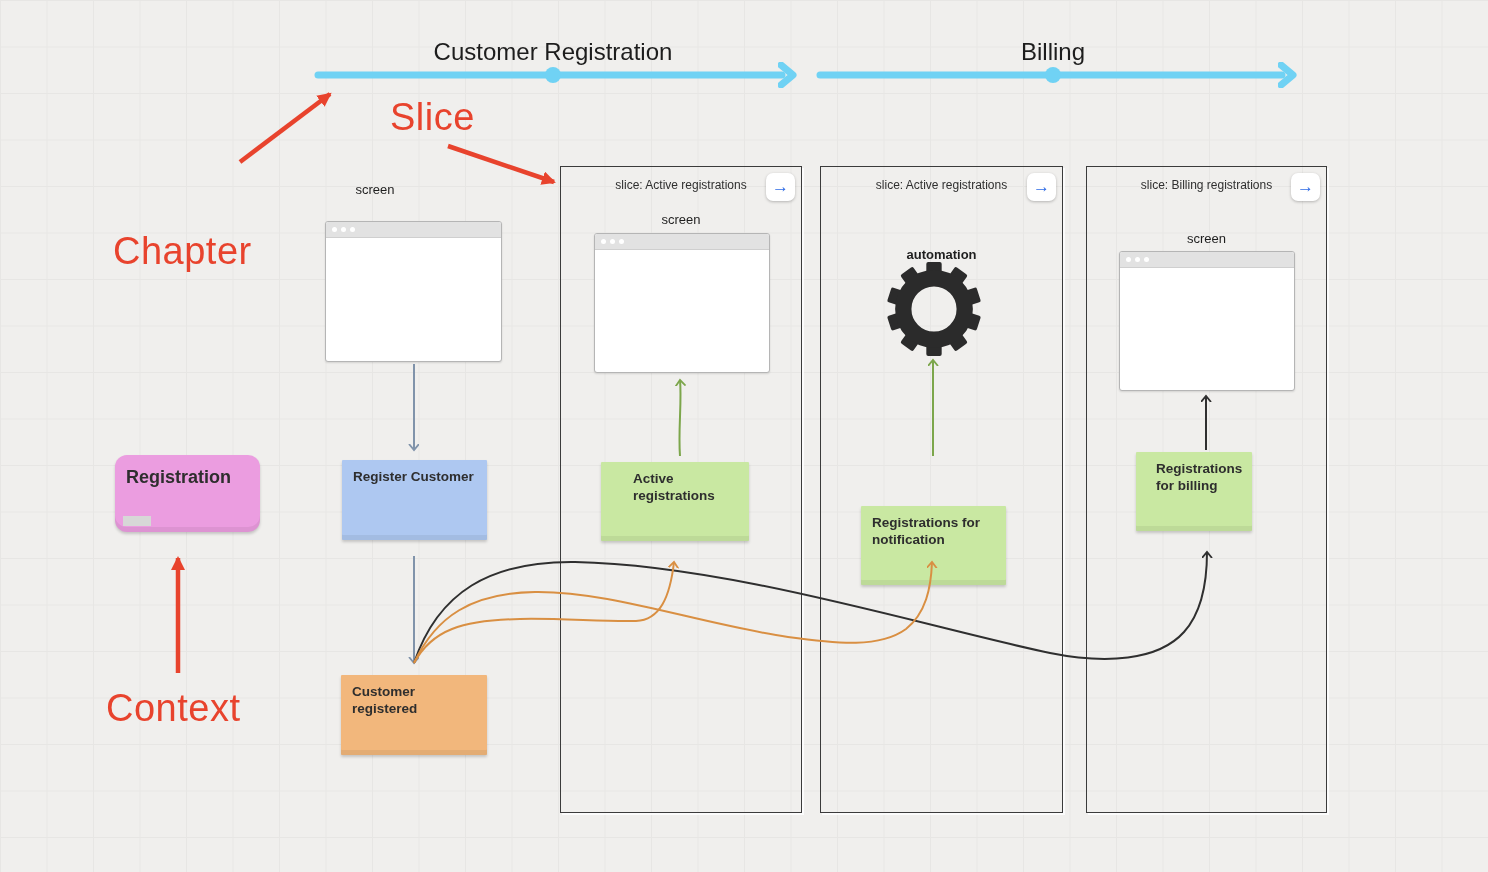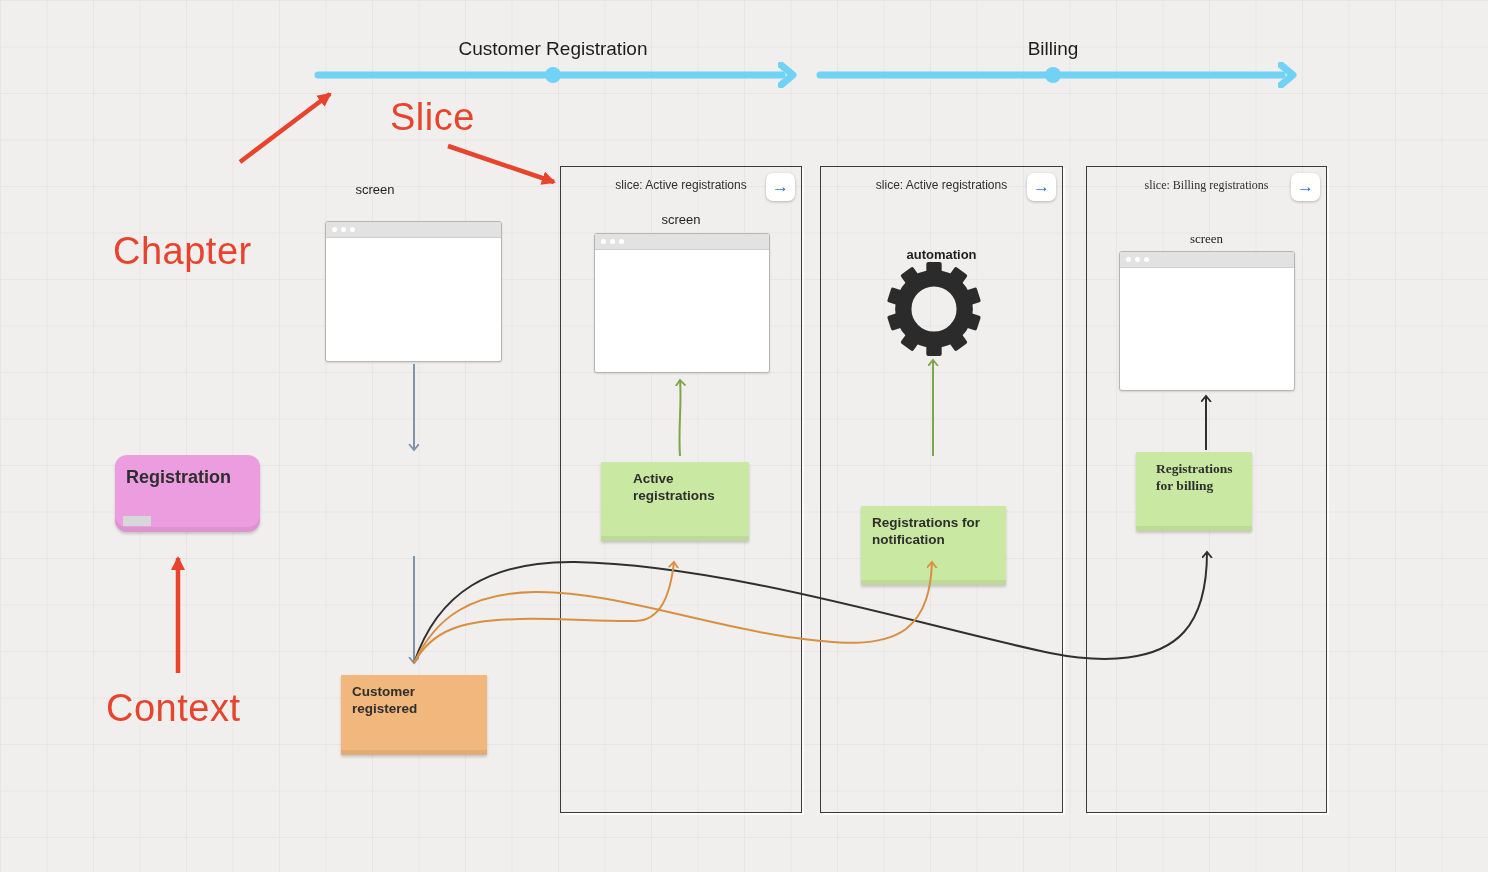--- a/index.html
+++ b/index.html
@@ -4,21 +4,21 @@
 <style>
   html,body{margin:0;padding:0;}
   body{font-family:"Liberation Sans",sans-serif;background:#f0efed;}
   #canvas{position:relative;width:1488px;height:872px;overflow:hidden;
     background-color:#f0efed;
     background-image:linear-gradient(#e7e6e4 1px,transparent 1px),
                      linear-gradient(90deg,#e7e6e4 1px,transparent 1px);
     background-size:46.5px 46.5px;}
   .abs{position:absolute;}
   
-  .chapter-label{width:300px;text-align:center;font-size:19px;color:#1d1d1d;z-index:4;}
+  .chapter-label{width:300px;text-align:center;font-size:24px;color:#1d1d1d;z-index:4;}
   
   .red-note{font-size:38px;color:#e8432d;z-index:6;letter-spacing:.5px;}
   
   .note{border-radius:1px;color:#2e2e2e;font-weight:bold;font-size:13.5px;line-height:1.25;
     padding:9px 11px;box-sizing:border-box;z-index:3;
     box-shadow:0 2px 3px rgba(0,0,0,.18), inset 0 -5px 0 rgba(0,0,0,.06);}
   .note-pink{background:#eb9de0;font-size:18px;padding-top:11px;}
   .note-blue{background:#aec8f1;}
   .note-green{background:#c9e8a2;}
   .note-orange{background:#f2b77c;}
@@ -60,20 +60,23 @@
   </div>
 
   <div class="abs screen-label-free" style="left:325px;top:182px;width:100px;text-align:center;">screen</div>
   <div class="abs browser" style="left:325px;top:221px;width:177px;height:141px;">
     <div class="browser-bar">
       <span class="dot"></span>
       <span class="dot"></span>
       <span class="dot"></span>
     </div>
   </div>
+  <div class="abs note note-blue" style="left:342px;top:460px;width:145px;height:80px;">
+    <span>Register Customer</span>
+  </div>
   <div class="abs note note-orange" style="left:341px;top:675px;width:146px;height:80px;">
     <span>Customer registered</span>
   </div>
 
   <div class="abs slice" style="left:560px;top:166px;width:242px;height:647px;">
     <div class="slice-header">slice: Active registrations</div>
     <div class="slice-arrow-btn">
       <span>→</span>
     </div>
     <div class="content-label" style="top:45px;">screen</div>
@@ -110,21 +113,21 @@
           <rect x="-8" y="-49" width="16" height="20" rx="2" transform="rotate(324)"></rect>
         </g>
         <circle r="32" fill="none" stroke="#2b2b2b" stroke-width="17"></circle>
       </svg>
     </div>
     <div class="note note-green" style="position:absolute;left:40px;top:295px;width:145px;height:79px;margin-top:44px;">
       <span>Registrations for notification</span>
     </div>
   </div>
 
-  <div class="abs slice" style="left:1086px;top:166px;width:241px;height:647px;font-family:Liberation Serif, serif;">
+  <div class="abs slice" style="left:1086px;top:166px;width:241px;height:647px;">
     <div class="slice-header">slice: Billing registrations</div>
     <div class="slice-arrow-btn">
       <span>→</span>
     </div>
     <div class="content-label" style="top:64px;">screen</div>
     <div class="browser" style="position:absolute;left:32px;top:84px;width:176px;height:140px;">
       <div class="browser-bar">
         <span class="dot"></span>
         <span class="dot"></span>
         <span class="dot"></span>

